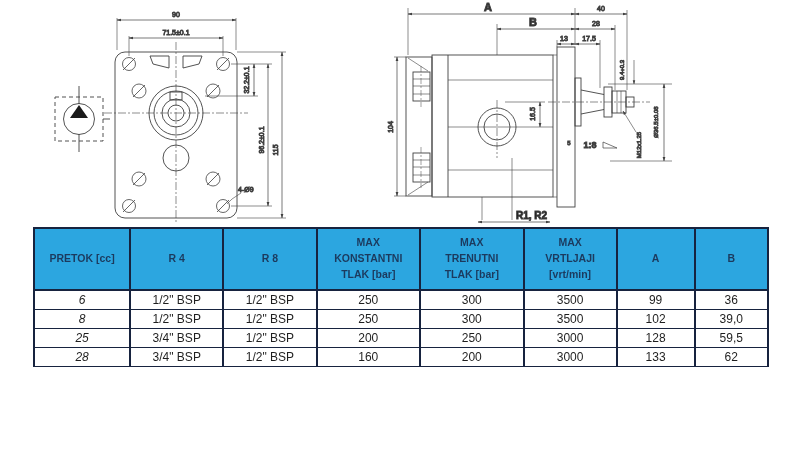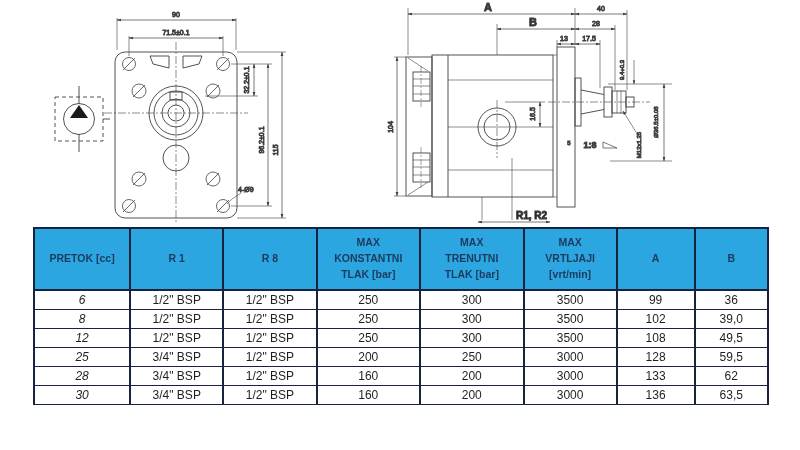--- a/index.html
+++ b/index.html
@@ -215,21 +215,21 @@
         <col style="width:12.7%">
     <col style="width:14.1%">
         <col style="width:14.1%">
         <col style="width:12.7%">
     <col style="width:10.6%">
         <col style="width:10.0%">
   </colgroup>
   <thead>
     <tr>
       <th>PRETOK  [cc]</th>
-      <th>R 1</th>
+      <th>R 4</th>
       <th>R 8</th>
       <th>MAX
 KONSTANTNI
 TLAK [bar]</th>
       <th>MAX
 TRENUTNI
 TLAK [bar]</th>
       <th>MAX
 VRTLJAJI
 [vrt/min]</th>
@@ -252,55 +252,35 @@
           <td class="c-italic">8</td>
           <td>1/2" BSP</td>
           <td>1/2" BSP</td>
           <td>250</td>
           <td>300</td>
           <td>3500</td>
           <td>102</td>
           <td>39,0</td>
         </tr>
         <tr>
-          <td class="c-italic">12</td>
-          <td>1/2" BSP</td>
-          <td>1/2" BSP</td>
-          <td>250</td>
-          <td>300</td>
-          <td>3500</td>
-          <td>108</td>
-          <td>49,5</td>
-        </tr>
-        <tr>
           <td class="c-italic">25</td>
           <td>3/4" BSP</td>
           <td>1/2" BSP</td>
           <td>200</td>
           <td>250</td>
           <td>3000</td>
           <td>128</td>
           <td>59,5</td>
         </tr>
         <tr>
           <td class="c-italic">28</td>
           <td>3/4" BSP</td>
           <td>1/2" BSP</td>
           <td>160</td>
           <td>200</td>
           <td>3000</td>
           <td>133</td>
           <td>62</td>
         </tr>
-        <tr>
-          <td class="c-italic">30</td>
-          <td>3/4" BSP</td>
-          <td>1/2" BSP</td>
-          <td>160</td>
-          <td>200</td>
-          <td>3000</td>
-          <td>136</td>
-          <td>63,5</td>
-        </tr>
       </tbody>
 </table>
 
 </div>
 
 </body></html>

